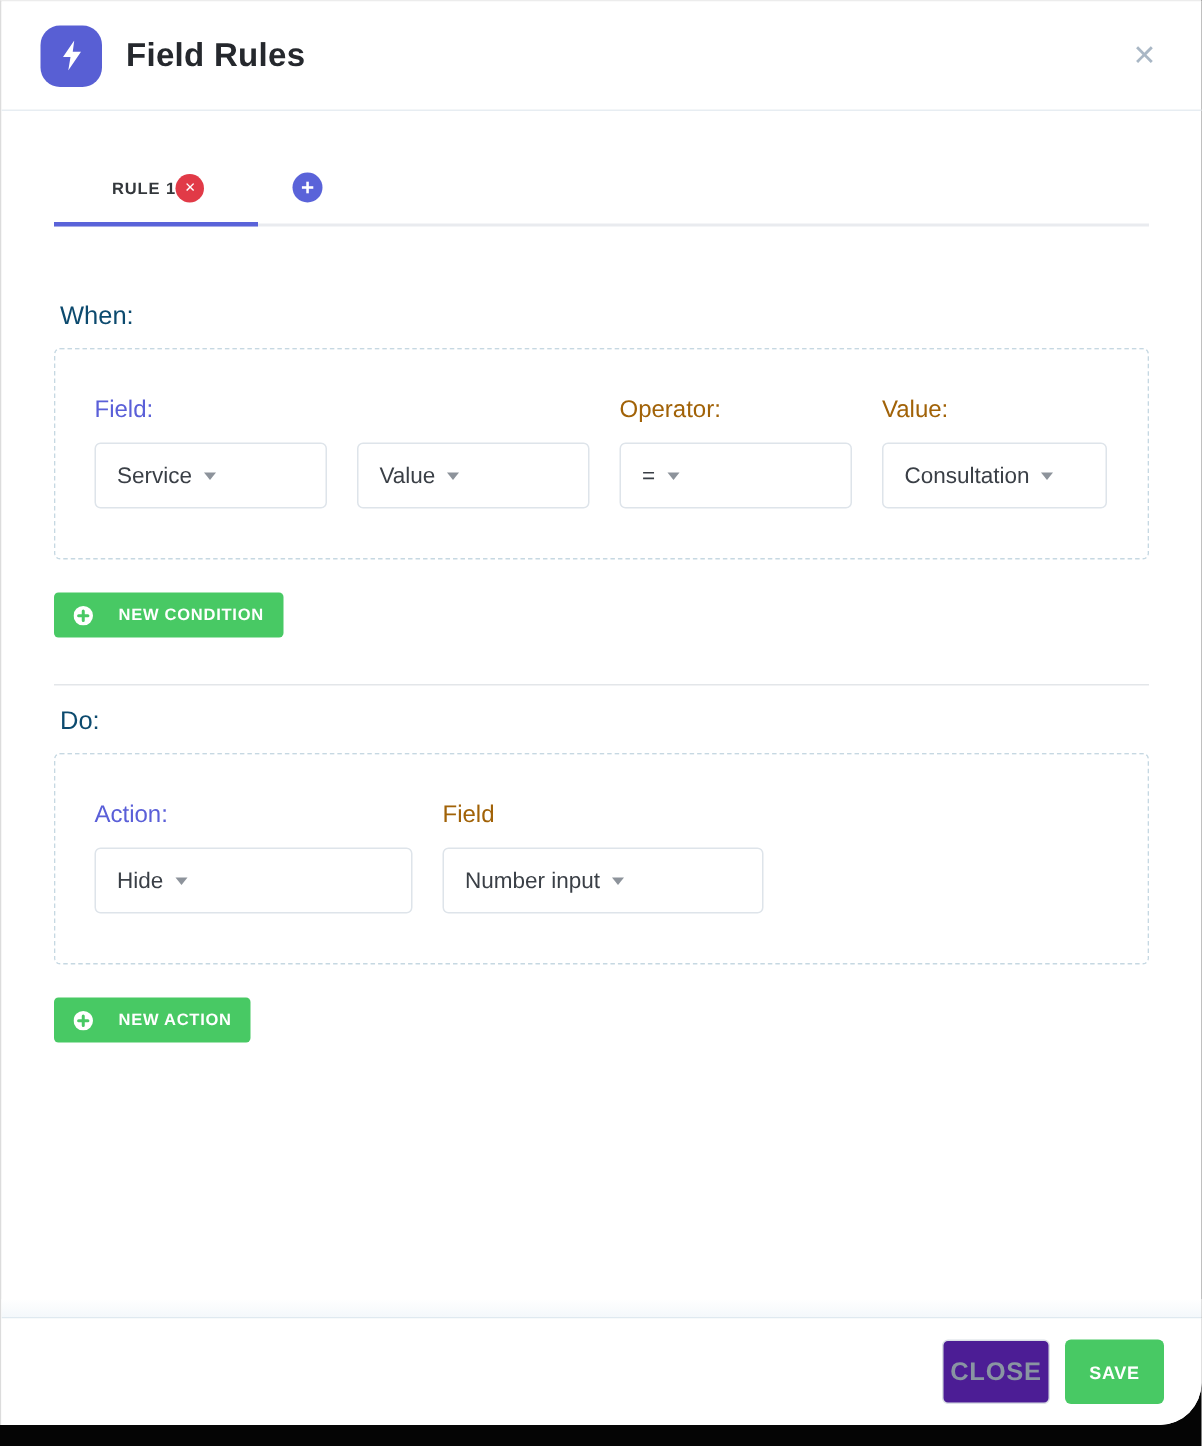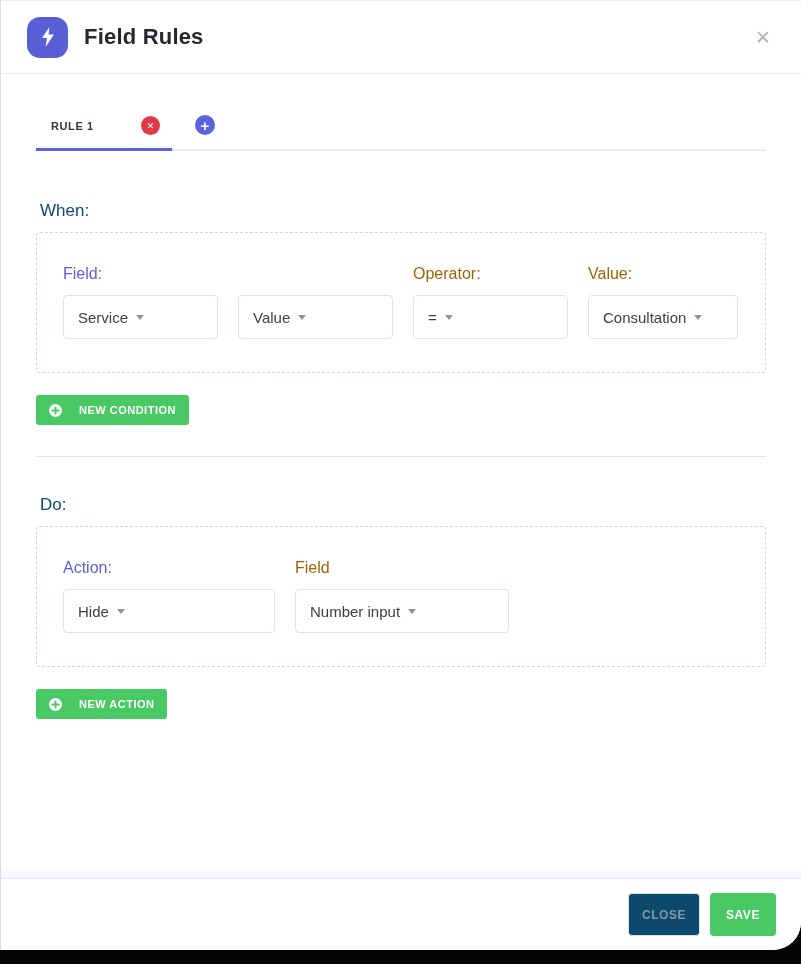--- a/index.html
+++ b/index.html
@@ -60,21 +60,21 @@
   .tabbar {
     margin-top: 36px;
     display: flex;
     align-items: flex-start;
     border-bottom: 2px solid #e9ebef;
   }
   .tab {
     width: 136px;
     display: flex;
     align-items: center;
-    justify-content: space-between;
+    justify-content: center;
     padding: 6px 12px 13px 15px;
     border-bottom: 3px solid #5a63d9;
     margin-bottom: -2px;
     cursor: pointer;
   }
   .tab-label {
     font-size: 11px;
     font-weight: 700;
     color: #33373b;
     letter-spacing: 0.6px;
@@ -160,48 +160,48 @@
     font-family: inherit;
     font-weight: 700;
     font-size: 11px;
     letter-spacing: 0.5px;
     cursor: pointer;
   }
   .divider {
     margin-top: 31px;
     border-top: 1px solid #e3e6e9;
   }
-  .section-heading.do-heading { margin-top: 38px; }
+  .section-heading.do-heading { margin-top: 14px; }
   
   .footer-fade {
     flex: 0 0 auto;
     height: 12px;
     background: linear-gradient(#ffffff, #f4f8fb);
   }
   .footer {
     flex: 0 0 auto;
     height: 72px;
     border-top: 1px solid #dfe9f0;
     background: #ffffff;
     display: flex;
     align-items: center;
     justify-content: flex-end;
     gap: 10px;
     padding-right: 25px;
     border-bottom-right-radius: 28px;
   }
   .btn-close {
     width: 72px; height: 43px;
-    background: #0c4a6e;
+    background: #4c1d95;
     border: 1px solid #dadfe6;
     border-radius: 4px;
     color: #8995a2;
     font-family: inherit;
     font-weight: 700;
-    font-size: 12px;
+    font-size: 17px;
     letter-spacing: 0.5px;
     cursor: pointer;
   }
   .btn-save {
     width: 66px; height: 43px;
     background: #48c964;
     border: none;
     border-radius: 4px;
     color: #ffffff;
     font-family: inherit;

